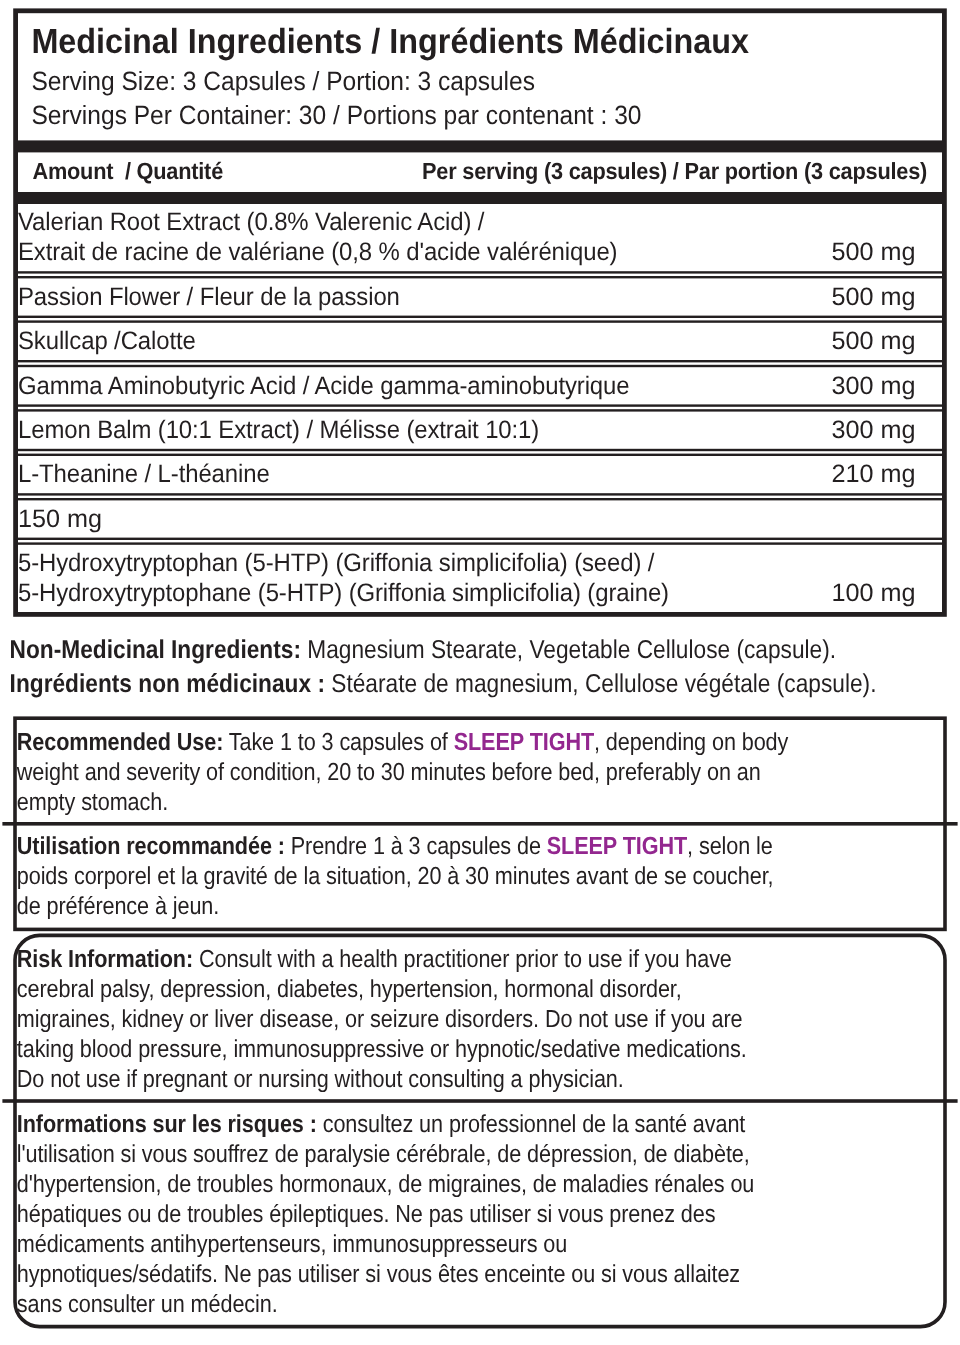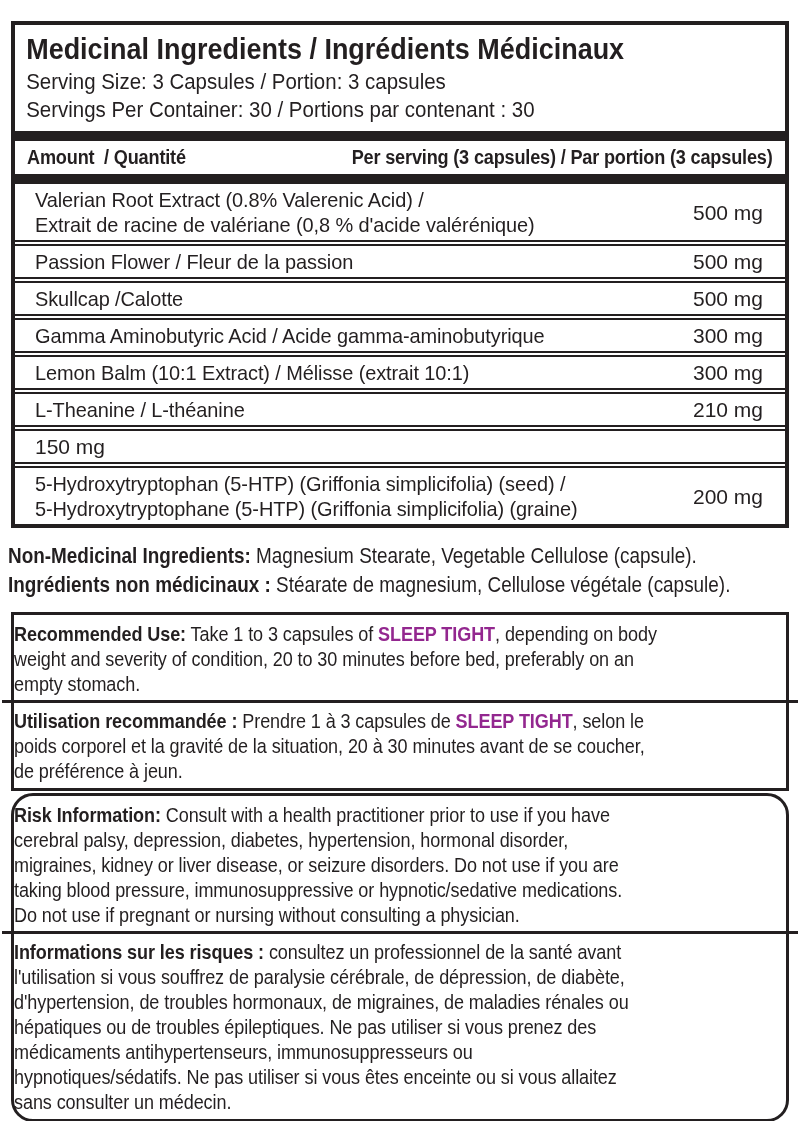--- a/index.html
+++ b/index.html
@@ -3,39 +3,39 @@
 <meta charset="utf-8">
 <style>
   html,body{margin:0;padding:0;}
   body{
     width:800px;height:1121px;overflow:hidden;background:#ffffff;
     font-family:"Liberation Sans",sans-serif;color:var(--ink,#231f20);
   }
   .label-root{position:relative;padding-top:7px;}
 
   
-  .main-box{margin:14px 11px;border:4px solid var(--ink,#231f20);}
+  .main-box{margin:0 11px;border:4px solid var(--ink,#231f20);}
   .title{
     font-size:29px;font-weight:700;padding:8px 12px 2px;
     white-space:pre;transform:scaleX(.93);transform-origin:0 50%;
   }
   .serving{
     font-size:22px;line-height:28px;padding:0 12px;
     white-space:pre;transform:scaleX(.93);transform-origin:0 50%;
   }
   .bar{height:10px;background:var(--ink,#231f20);}
   .bar.top{margin-top:7px;}
   .col-header{
     display:flex;justify-content:space-between;align-items:baseline;
     padding:5px 12px;font-weight:700;font-size:19.5px;letter-spacing:-0.2px;text-align:center;
   }
   .col-left{white-space:pre;transform:scaleX(.93);transform-origin:0 50%;}
   .col-right{white-space:pre;transform:scaleX(.93);transform-origin:100% 50%;}
 
-  .ing-row{display:flex;align-items:center;padding:3px 22px 3px 20px;}
+  .ing-row{display:flex;align-items:flex-end;padding:3px 22px 3px 0;}
   .ing-name{flex:1 1 0;min-width:0;font-size:21px;line-height:25px;letter-spacing:-0.1px;}
   .ing-name .tline{white-space:pre;transform:scaleX(.95);transform-origin:0 50%;}
   .ing-amount{flex:none;font-size:21px;line-height:25px;}
   .row-sep{height:2px;border-top:2px solid var(--ink,#231f20);border-bottom:2px solid var(--ink,#231f20);}
 
   
   .nonmed{margin:13px 8px 0;font-size:21.5px;line-height:29px;}
   .nonmed .tline{white-space:pre;transform:scaleX(.88);transform-origin:0 50%;}
 
   
@@ -109,21 +109,21 @@
         <div class="row-sep"></div>
         <div class="ing-row">
           <div class="ing-amount">150 mg</div>
         </div>
         <div class="row-sep"></div>
         <div class="ing-row">
           <div class="ing-name">
             <div class="tline">5-Hydroxytryptophan (5-HTP) (Griffonia simplicifolia) (seed) /</div>
             <div class="tline">5-Hydroxytryptophane (5-HTP) (Griffonia simplicifolia) (graine)</div>
           </div>
-          <div class="ing-amount">200 mg</div>
+          <div class="ing-amount">100 mg</div>
         </div>
       </div>
   </section>
 
   <section class="nonmed">
     <div>
         <div class="tline"><span class="b">Non-Medicinal Ingredients:</span><span> Magnesium Stearate, Vegetable Cellulose (capsule).</span></div>
         <div class="tline"><span class="b">Ingrédients non médicinaux :</span><span> Stéarate de magnesium, Cellulose végétale (capsule).</span></div>
       </div>
   </section>

